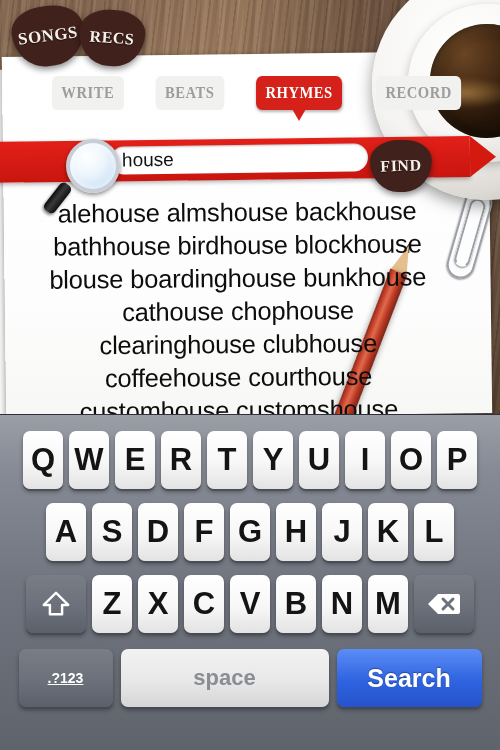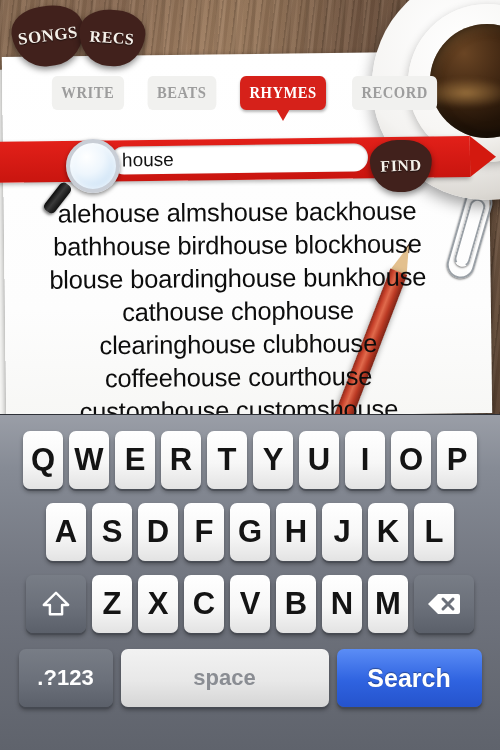--- a/index.html
+++ b/index.html
@@ -105,21 +105,21 @@
   .pick span{
     color:#f6f1ea;font-family:"Liberation Serif",serif;font-weight:700;
     letter-spacing:.5px;text-shadow:0 1px 1px rgba(0,0,0,.6);
   }
   .pick-songs{left:12px;top:6px;width:72px;height:60px;transform:rotate(-7deg);}
   .pick-songs span{font-size:17px;}
   .pick-recs{left:79px;top:10px;width:66px;height:56px;transform:rotate(4deg);}
   .pick-recs span{font-size:16px;}
 
   
-  .tabs{position:absolute;left:46px;top:76px;width:400px;height:40px;display:flex;gap:12px;align-items:flex-start;}
+  .tabs{position:absolute;left:46px;top:76px;width:400px;height:40px;display:flex;gap:20px;align-items:flex-start;}
   .tab{
     height:34px;padding:0 11px;display:flex;align-items:center;justify-content:center;
     border-radius:6px;background:#f1f1ef;color:#9d9d9d;
     font-family:"Liberation Serif",serif;font-weight:700;font-size:17px;letter-spacing:.6px;
     transform:scaleX(.86);transform-origin:center;
   }
   .tab.active{
     background:#d6211a;color:#ffffff;position:relative;border-radius:7px;
     box-shadow:0 2px 3px rgba(0,0,0,.28);
   }
@@ -191,21 +191,21 @@
     background:linear-gradient(180deg,#ffffff 0%,#f7f7f7 55%,#e3e3e3 100%);
     box-shadow:0 2px 0 rgba(70,74,82,.75),0 3px 4px rgba(0,0,0,.35);
     display:flex;align-items:center;justify-content:center;
     font-size:31px;font-weight:700;color:#141414;
     font-family:"Liberation Sans",sans-serif;
   }
   .key.dark{
     background:linear-gradient(180deg,#787d86 0%,#6b707a 55%,#5b606a 100%);
     color:#ffffff;width:60px;
   }
-  .key.num{width:94px;font-size:22px;font-weight:700;}
+  .key.num{width:94px;font-size:14px;font-weight:700;text-decoration:underline;}
   .key.space{
     width:208px;font-size:22px;font-weight:700;color:#8a8d93;
     background:linear-gradient(180deg,#f2f2f2 0%,#e8e8e8 55%,#d5d5d5 100%);
   }
   .key.searchkey{
     width:145px;font-size:25px;font-weight:700;color:#fff;
     background:linear-gradient(180deg,#5b8df6 0%,#2f63e0 55%,#2553cc 100%);
     text-shadow:0 -1px 1px rgba(0,0,0,.35);
   }
   .shift-arrow{width:30px;height:30px;}

